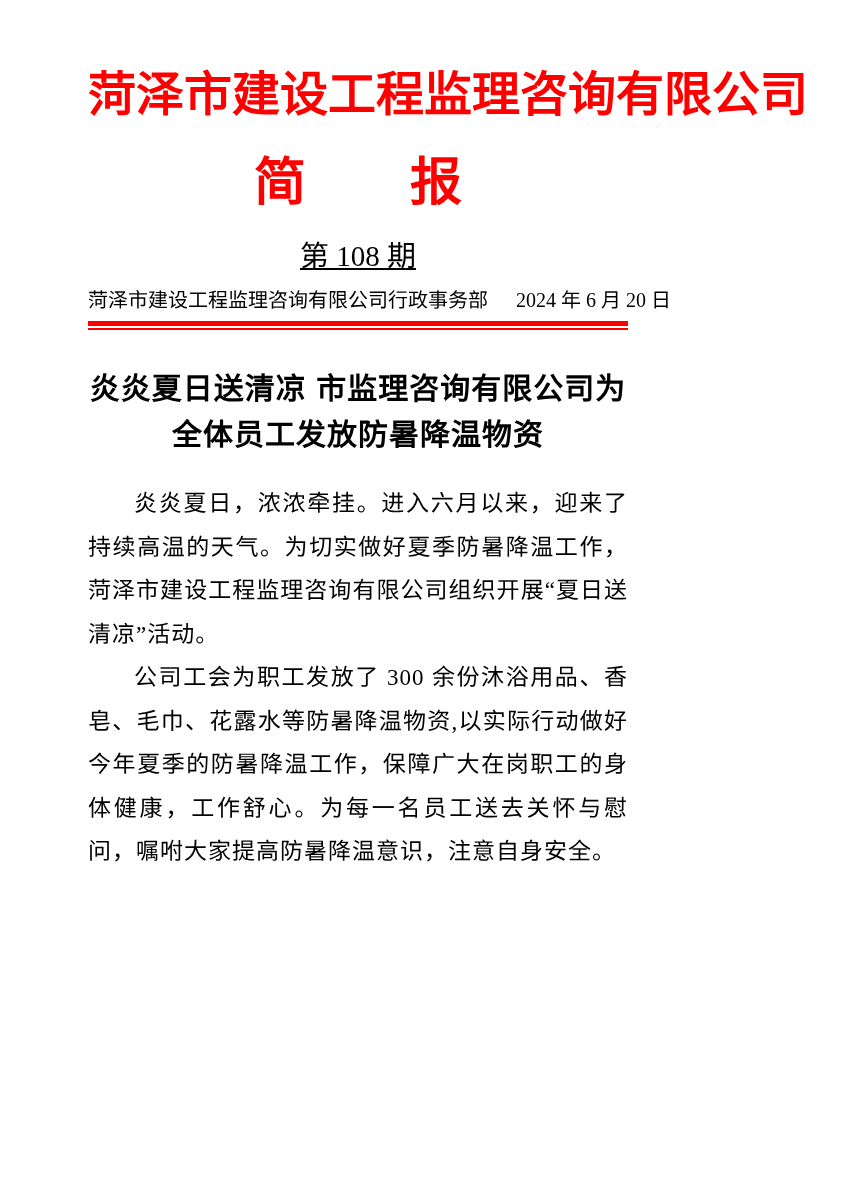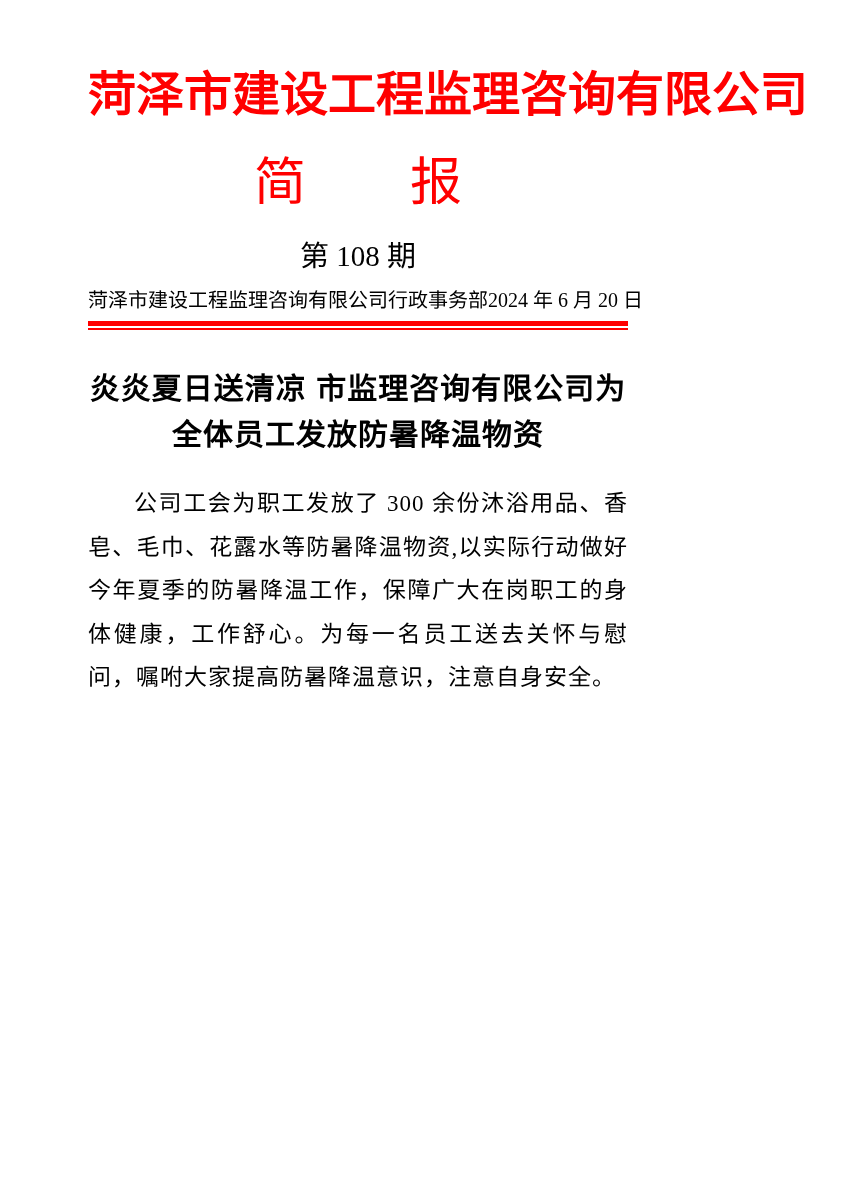--- a/index.html
+++ b/index.html
@@ -24,41 +24,42 @@
     line-height: 62px;
     font-weight: 700;
     color: var(--accent-red, #ff0000);
     white-space: nowrap;
     letter-spacing: 0;
   }
   .bulletin-name {
     text-align: center;
     font-size: 52px;
     line-height: 58px;
-    font-weight: 400;
+    font-weight: 700;
     color: var(--accent-red, #ff0000);
     margin-top: 28px;
   }
   .issue-number {
     text-align: center;
     font-size: 29px;
     line-height: 36px;
     font-weight: 400;
     margin-top: 26px;
+    text-decoration: underline;
   }
   .issuer-row {
     display: flex;
     justify-content: flex-start;
     align-items: baseline;
     margin-top: 12px;
     font-size: 20px;
     line-height: 28px;
   }
   .issuer-name { white-space: nowrap; }
-  .issue-date  { white-space: nowrap; }
+  .issue-date  { white-space: nowrap; margin-left: 28px; }
   
   .red-rule { margin-top: 7px; }
   .red-rule .thick {
     height: 5px;
     background: var(--accent-red, #ff0000);
   }
   .red-rule .thin {
     height: 2px;
     margin-top: 2px;
     background: var(--accent-red, #ff0000);
@@ -106,17 +107,18 @@
     <div class="red-rule">
       <div class="thick"></div>
       <div class="thin"></div>
     </div>
   </header>
 
   <article>
     <h1 class="headline">炎炎夏日送清凉 市监理咨询有限公司为全体员工发放防暑降温物资</h1>
 
     <div class="article-body">
+      <p>炎炎夏日，浓浓牵挂。进入六月以来，迎来了持续高温的天气。为切实做好夏季防暑降温工作，菏泽市建设工程监理咨询有限公司组织开展“夏日送清凉”活动。</p>
       <p>公司工会为职工发放了 300 余份沐浴用品、香皂、毛巾、花露水等防暑降温物资,以实际行动做好今年夏季的防暑降温工作，保障广大在岗职工的身体健康，工作舒心。为每一名员工送去关怀与慰问，嘱咐大家提高防暑降温意识，注意自身安全。</p>
     </div>
   </article>
 
 </div>
 
 </body></html>

